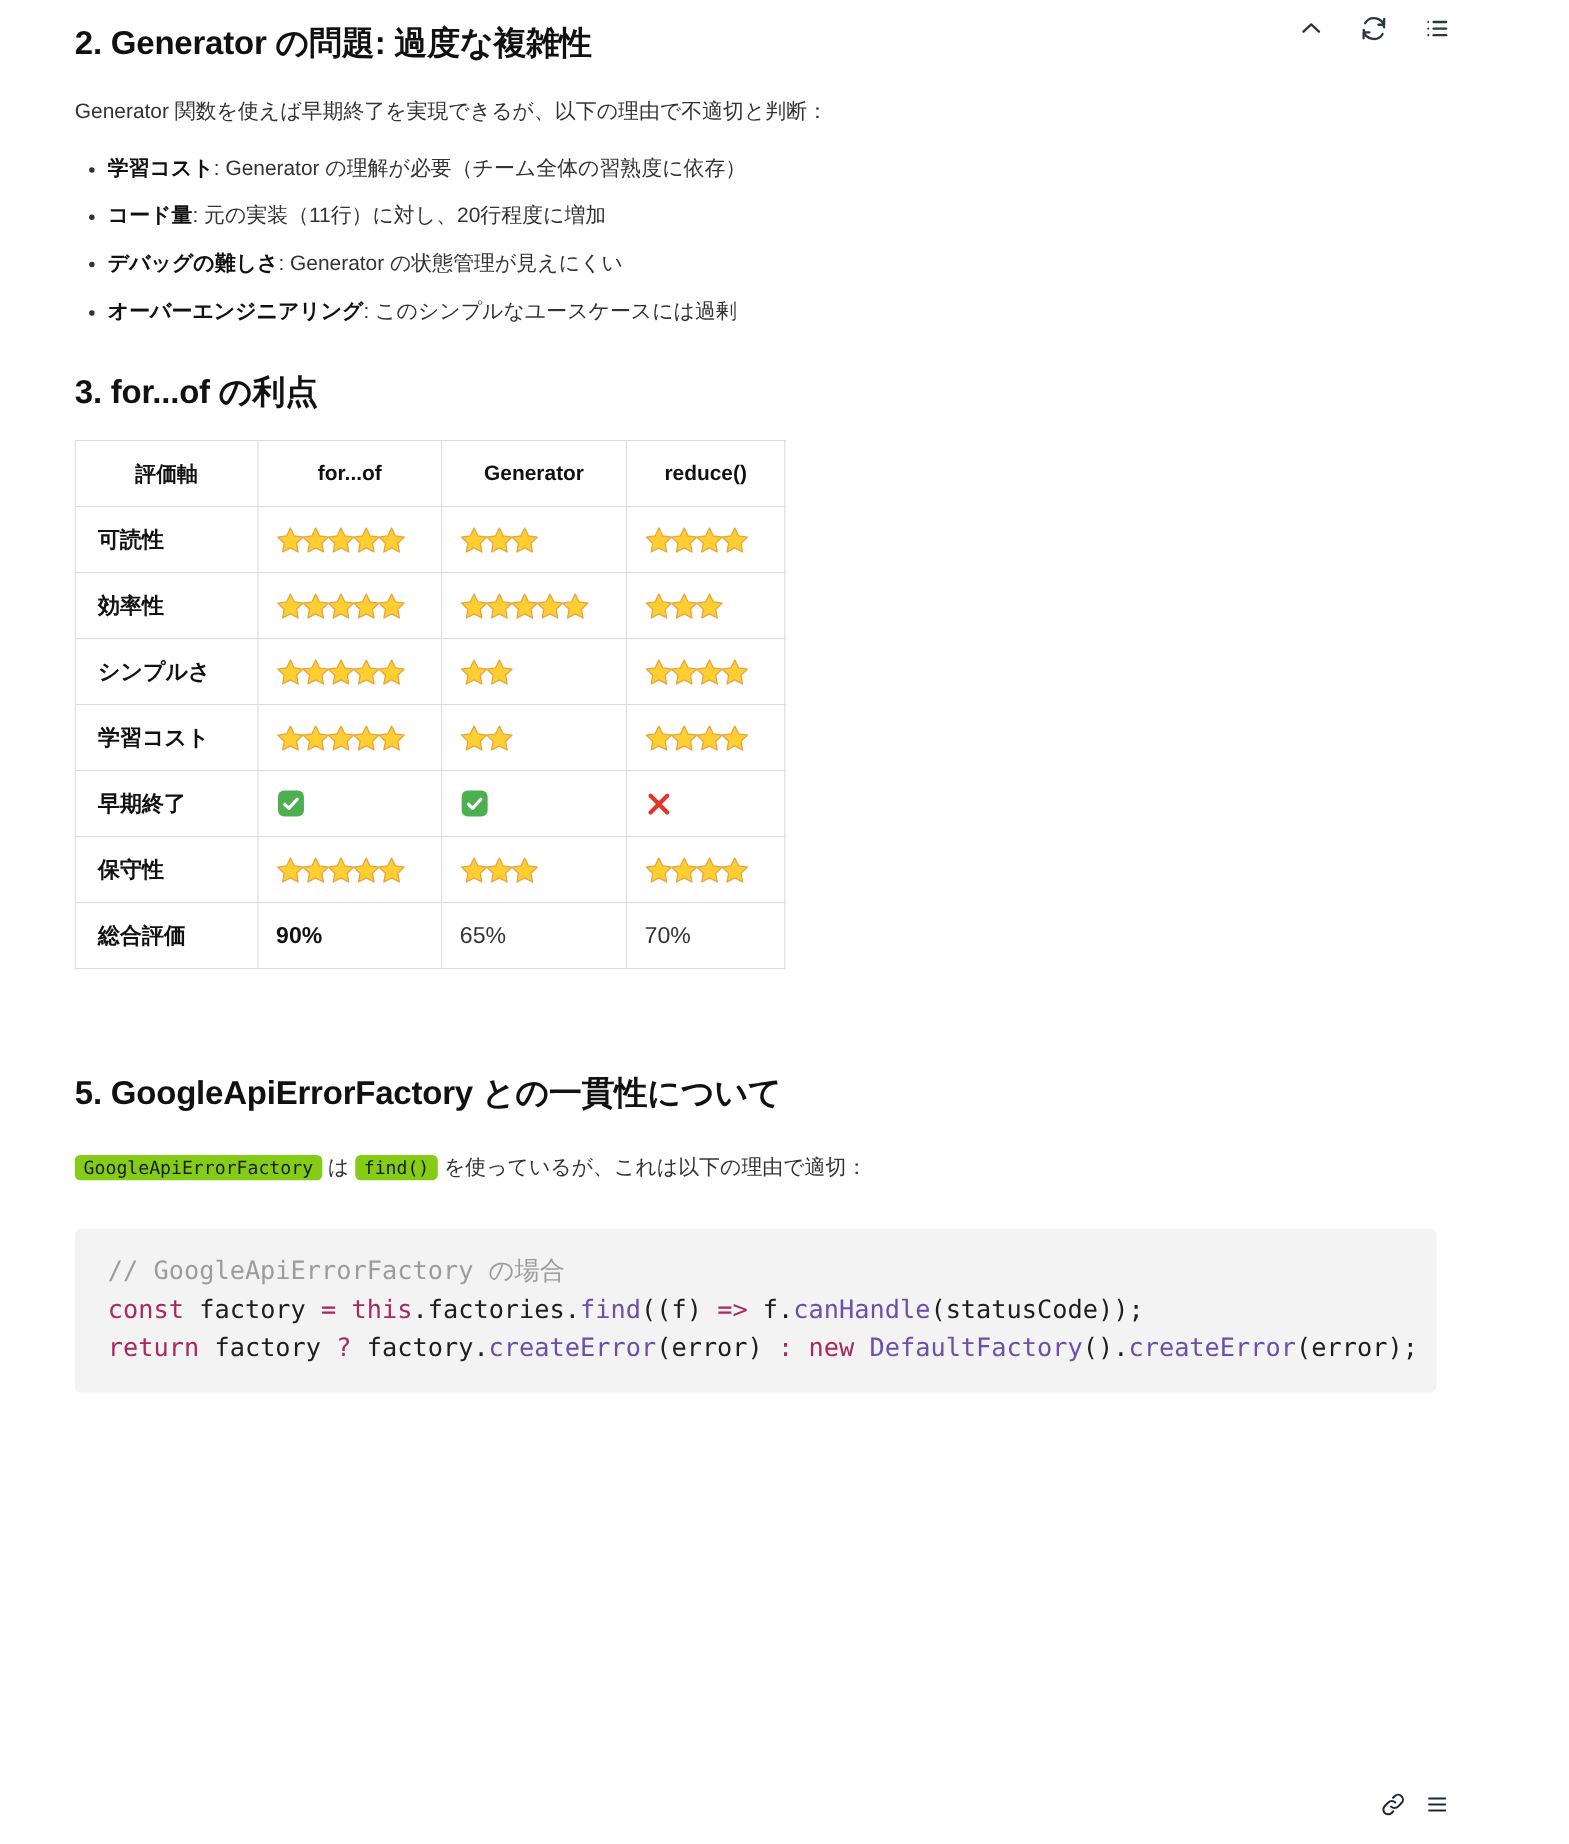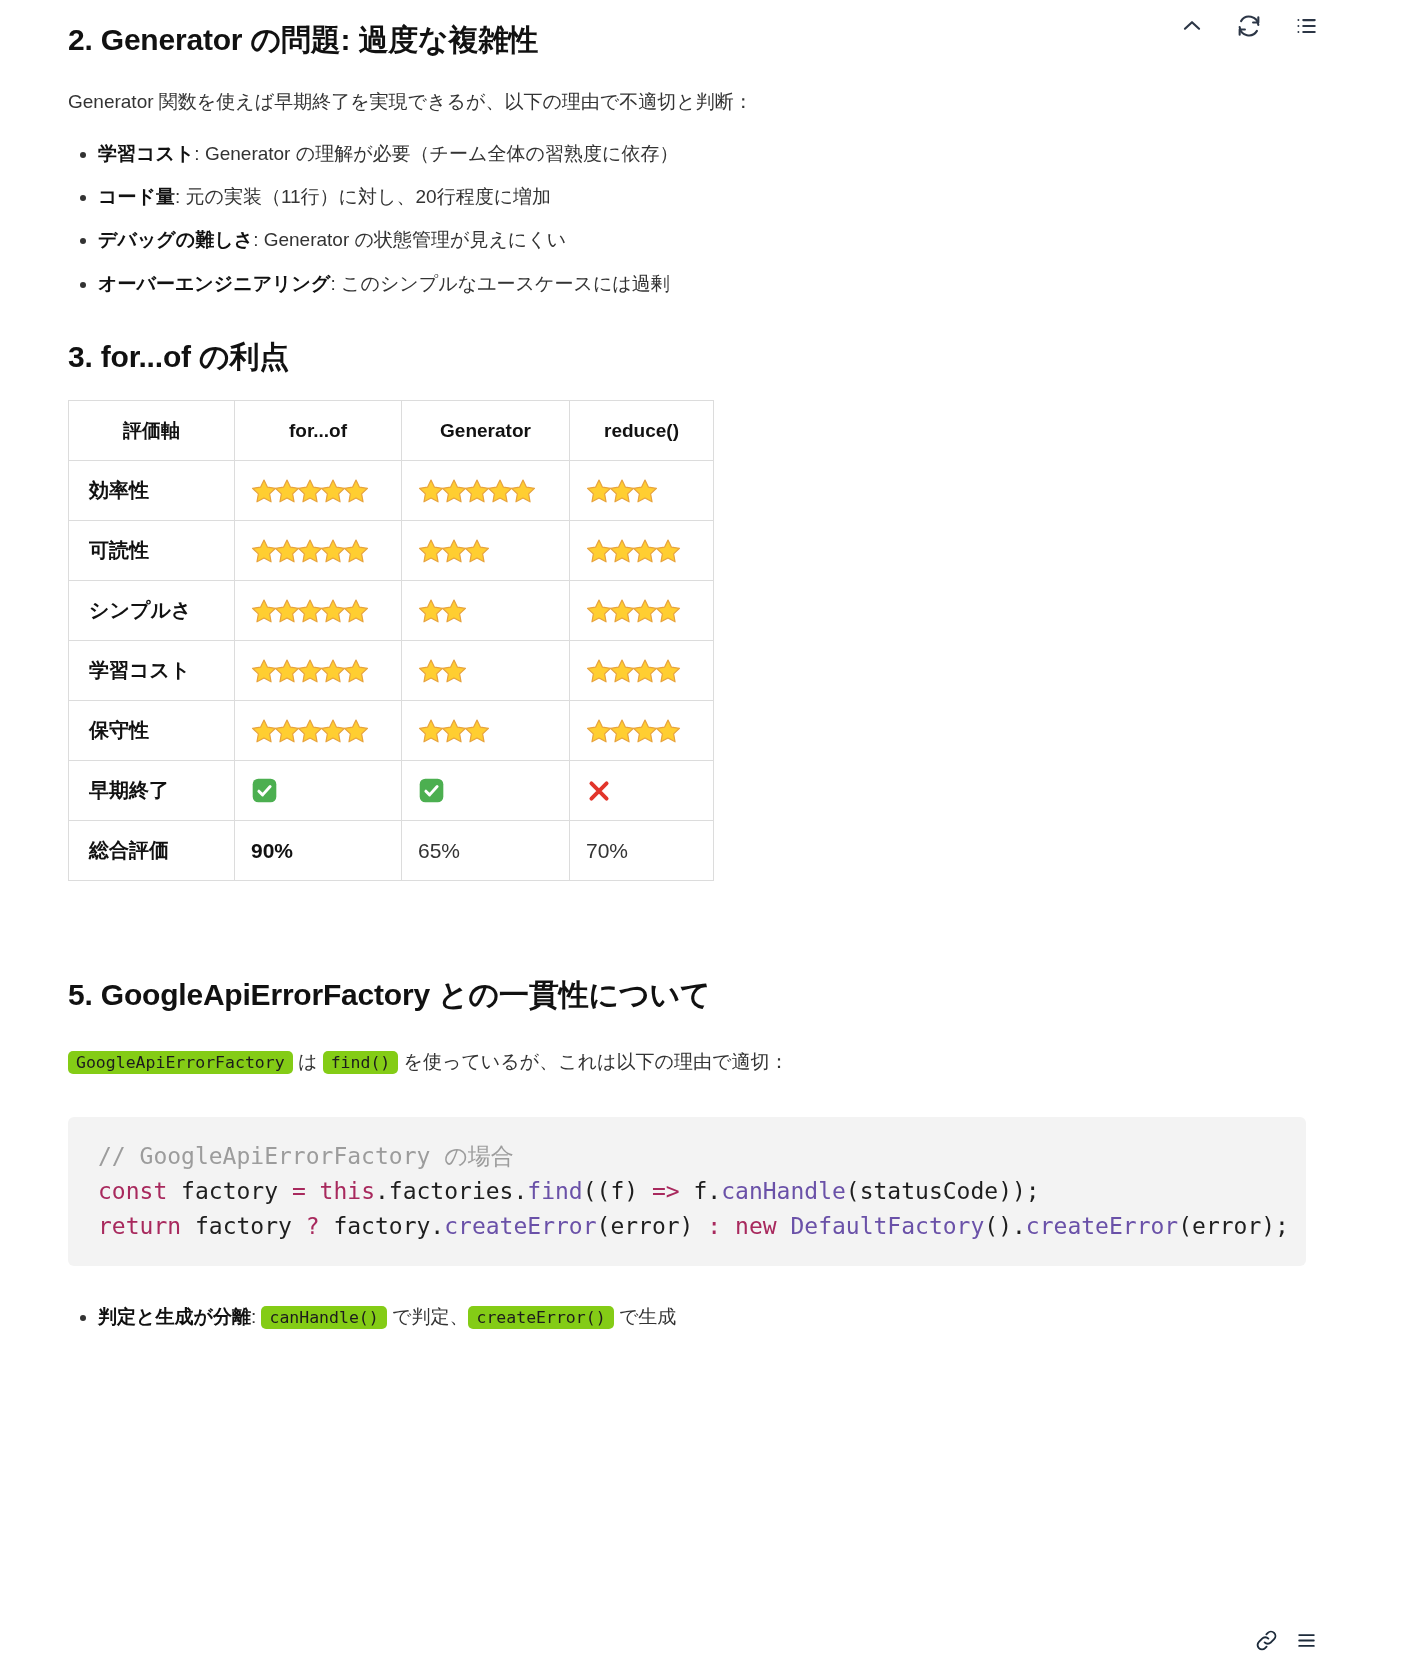--- a/index.html
+++ b/index.html
@@ -95,20 +95,50 @@
         <thead>
           <tr>
             <th>評価軸</th>
             <th>for...of</th>
             <th>Generator</th>
             <th>reduce()</th>
           </tr>
         </thead>
         <tbody>
           <tr>
+            <td class="label">可読性</td>
+            <td class="cell"><svg class="star" width="26" height="26" viewBox="0 0 24 24">
+                <polygon points="12,1.9 15.2,8.5 22.6,9.5 17.2,14.7 18.5,22 12,18.5 5.5,22 6.8,14.7 1.4,9.5 8.8,8.5" fill="#FFCE31" stroke="#E8A33D" stroke-width="1.1" stroke-linejoin="round"></polygon>
+              </svg><svg class="star" width="26" height="26" viewBox="0 0 24 24">
+                <polygon points="12,1.9 15.2,8.5 22.6,9.5 17.2,14.7 18.5,22 12,18.5 5.5,22 6.8,14.7 1.4,9.5 8.8,8.5" fill="#FFCE31" stroke="#E8A33D" stroke-width="1.1" stroke-linejoin="round"></polygon>
+              </svg><svg class="star" width="26" height="26" viewBox="0 0 24 24">
+                <polygon points="12,1.9 15.2,8.5 22.6,9.5 17.2,14.7 18.5,22 12,18.5 5.5,22 6.8,14.7 1.4,9.5 8.8,8.5" fill="#FFCE31" stroke="#E8A33D" stroke-width="1.1" stroke-linejoin="round"></polygon>
+              </svg><svg class="star" width="26" height="26" viewBox="0 0 24 24">
+                <polygon points="12,1.9 15.2,8.5 22.6,9.5 17.2,14.7 18.5,22 12,18.5 5.5,22 6.8,14.7 1.4,9.5 8.8,8.5" fill="#FFCE31" stroke="#E8A33D" stroke-width="1.1" stroke-linejoin="round"></polygon>
+              </svg><svg class="star" width="26" height="26" viewBox="0 0 24 24">
+                <polygon points="12,1.9 15.2,8.5 22.6,9.5 17.2,14.7 18.5,22 12,18.5 5.5,22 6.8,14.7 1.4,9.5 8.8,8.5" fill="#FFCE31" stroke="#E8A33D" stroke-width="1.1" stroke-linejoin="round"></polygon>
+              </svg></td>
+            <td class="cell"><svg class="star" width="26" height="26" viewBox="0 0 24 24">
+                <polygon points="12,1.9 15.2,8.5 22.6,9.5 17.2,14.7 18.5,22 12,18.5 5.5,22 6.8,14.7 1.4,9.5 8.8,8.5" fill="#FFCE31" stroke="#E8A33D" stroke-width="1.1" stroke-linejoin="round"></polygon>
+              </svg><svg class="star" width="26" height="26" viewBox="0 0 24 24">
+                <polygon points="12,1.9 15.2,8.5 22.6,9.5 17.2,14.7 18.5,22 12,18.5 5.5,22 6.8,14.7 1.4,9.5 8.8,8.5" fill="#FFCE31" stroke="#E8A33D" stroke-width="1.1" stroke-linejoin="round"></polygon>
+              </svg><svg class="star" width="26" height="26" viewBox="0 0 24 24">
+                <polygon points="12,1.9 15.2,8.5 22.6,9.5 17.2,14.7 18.5,22 12,18.5 5.5,22 6.8,14.7 1.4,9.5 8.8,8.5" fill="#FFCE31" stroke="#E8A33D" stroke-width="1.1" stroke-linejoin="round"></polygon>
+              </svg></td>
+            <td class="cell"><svg class="star" width="26" height="26" viewBox="0 0 24 24">
+                <polygon points="12,1.9 15.2,8.5 22.6,9.5 17.2,14.7 18.5,22 12,18.5 5.5,22 6.8,14.7 1.4,9.5 8.8,8.5" fill="#FFCE31" stroke="#E8A33D" stroke-width="1.1" stroke-linejoin="round"></polygon>
+              </svg><svg class="star" width="26" height="26" viewBox="0 0 24 24">
+                <polygon points="12,1.9 15.2,8.5 22.6,9.5 17.2,14.7 18.5,22 12,18.5 5.5,22 6.8,14.7 1.4,9.5 8.8,8.5" fill="#FFCE31" stroke="#E8A33D" stroke-width="1.1" stroke-linejoin="round"></polygon>
+              </svg><svg class="star" width="26" height="26" viewBox="0 0 24 24">
+                <polygon points="12,1.9 15.2,8.5 22.6,9.5 17.2,14.7 18.5,22 12,18.5 5.5,22 6.8,14.7 1.4,9.5 8.8,8.5" fill="#FFCE31" stroke="#E8A33D" stroke-width="1.1" stroke-linejoin="round"></polygon>
+              </svg><svg class="star" width="26" height="26" viewBox="0 0 24 24">
+                <polygon points="12,1.9 15.2,8.5 22.6,9.5 17.2,14.7 18.5,22 12,18.5 5.5,22 6.8,14.7 1.4,9.5 8.8,8.5" fill="#FFCE31" stroke="#E8A33D" stroke-width="1.1" stroke-linejoin="round"></polygon>
+              </svg></td>
+          </tr>
+          <tr>
             <td class="label">効率性</td>
             <td class="cell"><svg class="star" width="26" height="26" viewBox="0 0 24 24">
                 <polygon points="12,1.9 15.2,8.5 22.6,9.5 17.2,14.7 18.5,22 12,18.5 5.5,22 6.8,14.7 1.4,9.5 8.8,8.5" fill="#FFCE31" stroke="#E8A33D" stroke-width="1.1" stroke-linejoin="round"></polygon>
               </svg><svg class="star" width="26" height="26" viewBox="0 0 24 24">
                 <polygon points="12,1.9 15.2,8.5 22.6,9.5 17.2,14.7 18.5,22 12,18.5 5.5,22 6.8,14.7 1.4,9.5 8.8,8.5" fill="#FFCE31" stroke="#E8A33D" stroke-width="1.1" stroke-linejoin="round"></polygon>
               </svg><svg class="star" width="26" height="26" viewBox="0 0 24 24">
                 <polygon points="12,1.9 15.2,8.5 22.6,9.5 17.2,14.7 18.5,22 12,18.5 5.5,22 6.8,14.7 1.4,9.5 8.8,8.5" fill="#FFCE31" stroke="#E8A33D" stroke-width="1.1" stroke-linejoin="round"></polygon>
               </svg><svg class="star" width="26" height="26" viewBox="0 0 24 24">
                 <polygon points="12,1.9 15.2,8.5 22.6,9.5 17.2,14.7 18.5,22 12,18.5 5.5,22 6.8,14.7 1.4,9.5 8.8,8.5" fill="#FFCE31" stroke="#E8A33D" stroke-width="1.1" stroke-linejoin="round"></polygon>
               </svg><svg class="star" width="26" height="26" viewBox="0 0 24 24">
@@ -127,50 +157,20 @@
               </svg></td>
             <td class="cell"><svg class="star" width="26" height="26" viewBox="0 0 24 24">
                 <polygon points="12,1.9 15.2,8.5 22.6,9.5 17.2,14.7 18.5,22 12,18.5 5.5,22 6.8,14.7 1.4,9.5 8.8,8.5" fill="#FFCE31" stroke="#E8A33D" stroke-width="1.1" stroke-linejoin="round"></polygon>
               </svg><svg class="star" width="26" height="26" viewBox="0 0 24 24">
                 <polygon points="12,1.9 15.2,8.5 22.6,9.5 17.2,14.7 18.5,22 12,18.5 5.5,22 6.8,14.7 1.4,9.5 8.8,8.5" fill="#FFCE31" stroke="#E8A33D" stroke-width="1.1" stroke-linejoin="round"></polygon>
               </svg><svg class="star" width="26" height="26" viewBox="0 0 24 24">
                 <polygon points="12,1.9 15.2,8.5 22.6,9.5 17.2,14.7 18.5,22 12,18.5 5.5,22 6.8,14.7 1.4,9.5 8.8,8.5" fill="#FFCE31" stroke="#E8A33D" stroke-width="1.1" stroke-linejoin="round"></polygon>
               </svg></td>
           </tr>
           <tr>
-            <td class="label">可読性</td>
-            <td class="cell"><svg class="star" width="26" height="26" viewBox="0 0 24 24">
-                <polygon points="12,1.9 15.2,8.5 22.6,9.5 17.2,14.7 18.5,22 12,18.5 5.5,22 6.8,14.7 1.4,9.5 8.8,8.5" fill="#FFCE31" stroke="#E8A33D" stroke-width="1.1" stroke-linejoin="round"></polygon>
-              </svg><svg class="star" width="26" height="26" viewBox="0 0 24 24">
-                <polygon points="12,1.9 15.2,8.5 22.6,9.5 17.2,14.7 18.5,22 12,18.5 5.5,22 6.8,14.7 1.4,9.5 8.8,8.5" fill="#FFCE31" stroke="#E8A33D" stroke-width="1.1" stroke-linejoin="round"></polygon>
-              </svg><svg class="star" width="26" height="26" viewBox="0 0 24 24">
-                <polygon points="12,1.9 15.2,8.5 22.6,9.5 17.2,14.7 18.5,22 12,18.5 5.5,22 6.8,14.7 1.4,9.5 8.8,8.5" fill="#FFCE31" stroke="#E8A33D" stroke-width="1.1" stroke-linejoin="round"></polygon>
-              </svg><svg class="star" width="26" height="26" viewBox="0 0 24 24">
-                <polygon points="12,1.9 15.2,8.5 22.6,9.5 17.2,14.7 18.5,22 12,18.5 5.5,22 6.8,14.7 1.4,9.5 8.8,8.5" fill="#FFCE31" stroke="#E8A33D" stroke-width="1.1" stroke-linejoin="round"></polygon>
-              </svg><svg class="star" width="26" height="26" viewBox="0 0 24 24">
-                <polygon points="12,1.9 15.2,8.5 22.6,9.5 17.2,14.7 18.5,22 12,18.5 5.5,22 6.8,14.7 1.4,9.5 8.8,8.5" fill="#FFCE31" stroke="#E8A33D" stroke-width="1.1" stroke-linejoin="round"></polygon>
-              </svg></td>
-            <td class="cell"><svg class="star" width="26" height="26" viewBox="0 0 24 24">
-                <polygon points="12,1.9 15.2,8.5 22.6,9.5 17.2,14.7 18.5,22 12,18.5 5.5,22 6.8,14.7 1.4,9.5 8.8,8.5" fill="#FFCE31" stroke="#E8A33D" stroke-width="1.1" stroke-linejoin="round"></polygon>
-              </svg><svg class="star" width="26" height="26" viewBox="0 0 24 24">
-                <polygon points="12,1.9 15.2,8.5 22.6,9.5 17.2,14.7 18.5,22 12,18.5 5.5,22 6.8,14.7 1.4,9.5 8.8,8.5" fill="#FFCE31" stroke="#E8A33D" stroke-width="1.1" stroke-linejoin="round"></polygon>
-              </svg><svg class="star" width="26" height="26" viewBox="0 0 24 24">
-                <polygon points="12,1.9 15.2,8.5 22.6,9.5 17.2,14.7 18.5,22 12,18.5 5.5,22 6.8,14.7 1.4,9.5 8.8,8.5" fill="#FFCE31" stroke="#E8A33D" stroke-width="1.1" stroke-linejoin="round"></polygon>
-              </svg></td>
-            <td class="cell"><svg class="star" width="26" height="26" viewBox="0 0 24 24">
-                <polygon points="12,1.9 15.2,8.5 22.6,9.5 17.2,14.7 18.5,22 12,18.5 5.5,22 6.8,14.7 1.4,9.5 8.8,8.5" fill="#FFCE31" stroke="#E8A33D" stroke-width="1.1" stroke-linejoin="round"></polygon>
-              </svg><svg class="star" width="26" height="26" viewBox="0 0 24 24">
-                <polygon points="12,1.9 15.2,8.5 22.6,9.5 17.2,14.7 18.5,22 12,18.5 5.5,22 6.8,14.7 1.4,9.5 8.8,8.5" fill="#FFCE31" stroke="#E8A33D" stroke-width="1.1" stroke-linejoin="round"></polygon>
-              </svg><svg class="star" width="26" height="26" viewBox="0 0 24 24">
-                <polygon points="12,1.9 15.2,8.5 22.6,9.5 17.2,14.7 18.5,22 12,18.5 5.5,22 6.8,14.7 1.4,9.5 8.8,8.5" fill="#FFCE31" stroke="#E8A33D" stroke-width="1.1" stroke-linejoin="round"></polygon>
-              </svg><svg class="star" width="26" height="26" viewBox="0 0 24 24">
-                <polygon points="12,1.9 15.2,8.5 22.6,9.5 17.2,14.7 18.5,22 12,18.5 5.5,22 6.8,14.7 1.4,9.5 8.8,8.5" fill="#FFCE31" stroke="#E8A33D" stroke-width="1.1" stroke-linejoin="round"></polygon>
-              </svg></td>
-          </tr>
-          <tr>
             <td class="label">シンプルさ</td>
             <td class="cell"><svg class="star" width="26" height="26" viewBox="0 0 24 24">
                 <polygon points="12,1.9 15.2,8.5 22.6,9.5 17.2,14.7 18.5,22 12,18.5 5.5,22 6.8,14.7 1.4,9.5 8.8,8.5" fill="#FFCE31" stroke="#E8A33D" stroke-width="1.1" stroke-linejoin="round"></polygon>
               </svg><svg class="star" width="26" height="26" viewBox="0 0 24 24">
                 <polygon points="12,1.9 15.2,8.5 22.6,9.5 17.2,14.7 18.5,22 12,18.5 5.5,22 6.8,14.7 1.4,9.5 8.8,8.5" fill="#FFCE31" stroke="#E8A33D" stroke-width="1.1" stroke-linejoin="round"></polygon>
               </svg><svg class="star" width="26" height="26" viewBox="0 0 24 24">
                 <polygon points="12,1.9 15.2,8.5 22.6,9.5 17.2,14.7 18.5,22 12,18.5 5.5,22 6.8,14.7 1.4,9.5 8.8,8.5" fill="#FFCE31" stroke="#E8A33D" stroke-width="1.1" stroke-linejoin="round"></polygon>
               </svg><svg class="star" width="26" height="26" viewBox="0 0 24 24">
                 <polygon points="12,1.9 15.2,8.5 22.6,9.5 17.2,14.7 18.5,22 12,18.5 5.5,22 6.8,14.7 1.4,9.5 8.8,8.5" fill="#FFCE31" stroke="#E8A33D" stroke-width="1.1" stroke-linejoin="round"></polygon>
               </svg><svg class="star" width="26" height="26" viewBox="0 0 24 24">
@@ -198,50 +198,20 @@
               </svg><svg class="star" width="26" height="26" viewBox="0 0 24 24">
                 <polygon points="12,1.9 15.2,8.5 22.6,9.5 17.2,14.7 18.5,22 12,18.5 5.5,22 6.8,14.7 1.4,9.5 8.8,8.5" fill="#FFCE31" stroke="#E8A33D" stroke-width="1.1" stroke-linejoin="round"></polygon>
               </svg><svg class="star" width="26" height="26" viewBox="0 0 24 24">
                 <polygon points="12,1.9 15.2,8.5 22.6,9.5 17.2,14.7 18.5,22 12,18.5 5.5,22 6.8,14.7 1.4,9.5 8.8,8.5" fill="#FFCE31" stroke="#E8A33D" stroke-width="1.1" stroke-linejoin="round"></polygon>
               </svg><svg class="star" width="26" height="26" viewBox="0 0 24 24">
                 <polygon points="12,1.9 15.2,8.5 22.6,9.5 17.2,14.7 18.5,22 12,18.5 5.5,22 6.8,14.7 1.4,9.5 8.8,8.5" fill="#FFCE31" stroke="#E8A33D" stroke-width="1.1" stroke-linejoin="round"></polygon>
               </svg><svg class="star" width="26" height="26" viewBox="0 0 24 24">
                 <polygon points="12,1.9 15.2,8.5 22.6,9.5 17.2,14.7 18.5,22 12,18.5 5.5,22 6.8,14.7 1.4,9.5 8.8,8.5" fill="#FFCE31" stroke="#E8A33D" stroke-width="1.1" stroke-linejoin="round"></polygon>
               </svg></td>
             <td class="cell"><svg class="star" width="26" height="26" viewBox="0 0 24 24">
-                <polygon points="12,1.9 15.2,8.5 22.6,9.5 17.2,14.7 18.5,22 12,18.5 5.5,22 6.8,14.7 1.4,9.5 8.8,8.5" fill="#FFCE31" stroke="#E8A33D" stroke-width="1.1" stroke-linejoin="round"></polygon>
-              </svg><svg class="star" width="26" height="26" viewBox="0 0 24 24">
-                <polygon points="12,1.9 15.2,8.5 22.6,9.5 17.2,14.7 18.5,22 12,18.5 5.5,22 6.8,14.7 1.4,9.5 8.8,8.5" fill="#FFCE31" stroke="#E8A33D" stroke-width="1.1" stroke-linejoin="round"></polygon>
-              </svg></td>
-            <td class="cell"><svg class="star" width="26" height="26" viewBox="0 0 24 24">
-                <polygon points="12,1.9 15.2,8.5 22.6,9.5 17.2,14.7 18.5,22 12,18.5 5.5,22 6.8,14.7 1.4,9.5 8.8,8.5" fill="#FFCE31" stroke="#E8A33D" stroke-width="1.1" stroke-linejoin="round"></polygon>
-              </svg><svg class="star" width="26" height="26" viewBox="0 0 24 24">
-                <polygon points="12,1.9 15.2,8.5 22.6,9.5 17.2,14.7 18.5,22 12,18.5 5.5,22 6.8,14.7 1.4,9.5 8.8,8.5" fill="#FFCE31" stroke="#E8A33D" stroke-width="1.1" stroke-linejoin="round"></polygon>
-              </svg><svg class="star" width="26" height="26" viewBox="0 0 24 24">
-                <polygon points="12,1.9 15.2,8.5 22.6,9.5 17.2,14.7 18.5,22 12,18.5 5.5,22 6.8,14.7 1.4,9.5 8.8,8.5" fill="#FFCE31" stroke="#E8A33D" stroke-width="1.1" stroke-linejoin="round"></polygon>
-              </svg><svg class="star" width="26" height="26" viewBox="0 0 24 24">
-                <polygon points="12,1.9 15.2,8.5 22.6,9.5 17.2,14.7 18.5,22 12,18.5 5.5,22 6.8,14.7 1.4,9.5 8.8,8.5" fill="#FFCE31" stroke="#E8A33D" stroke-width="1.1" stroke-linejoin="round"></polygon>
-              </svg></td>
-          </tr>
-          <tr>
-            <td class="label">保守性</td>
-            <td class="cell"><svg class="star" width="26" height="26" viewBox="0 0 24 24">
-                <polygon points="12,1.9 15.2,8.5 22.6,9.5 17.2,14.7 18.5,22 12,18.5 5.5,22 6.8,14.7 1.4,9.5 8.8,8.5" fill="#FFCE31" stroke="#E8A33D" stroke-width="1.1" stroke-linejoin="round"></polygon>
-              </svg><svg class="star" width="26" height="26" viewBox="0 0 24 24">
-                <polygon points="12,1.9 15.2,8.5 22.6,9.5 17.2,14.7 18.5,22 12,18.5 5.5,22 6.8,14.7 1.4,9.5 8.8,8.5" fill="#FFCE31" stroke="#E8A33D" stroke-width="1.1" stroke-linejoin="round"></polygon>
-              </svg><svg class="star" width="26" height="26" viewBox="0 0 24 24">
-                <polygon points="12,1.9 15.2,8.5 22.6,9.5 17.2,14.7 18.5,22 12,18.5 5.5,22 6.8,14.7 1.4,9.5 8.8,8.5" fill="#FFCE31" stroke="#E8A33D" stroke-width="1.1" stroke-linejoin="round"></polygon>
-              </svg><svg class="star" width="26" height="26" viewBox="0 0 24 24">
-                <polygon points="12,1.9 15.2,8.5 22.6,9.5 17.2,14.7 18.5,22 12,18.5 5.5,22 6.8,14.7 1.4,9.5 8.8,8.5" fill="#FFCE31" stroke="#E8A33D" stroke-width="1.1" stroke-linejoin="round"></polygon>
-              </svg><svg class="star" width="26" height="26" viewBox="0 0 24 24">
-                <polygon points="12,1.9 15.2,8.5 22.6,9.5 17.2,14.7 18.5,22 12,18.5 5.5,22 6.8,14.7 1.4,9.5 8.8,8.5" fill="#FFCE31" stroke="#E8A33D" stroke-width="1.1" stroke-linejoin="round"></polygon>
-              </svg></td>
-            <td class="cell"><svg class="star" width="26" height="26" viewBox="0 0 24 24">
-                <polygon points="12,1.9 15.2,8.5 22.6,9.5 17.2,14.7 18.5,22 12,18.5 5.5,22 6.8,14.7 1.4,9.5 8.8,8.5" fill="#FFCE31" stroke="#E8A33D" stroke-width="1.1" stroke-linejoin="round"></polygon>
-              </svg><svg class="star" width="26" height="26" viewBox="0 0 24 24">
                 <polygon points="12,1.9 15.2,8.5 22.6,9.5 17.2,14.7 18.5,22 12,18.5 5.5,22 6.8,14.7 1.4,9.5 8.8,8.5" fill="#FFCE31" stroke="#E8A33D" stroke-width="1.1" stroke-linejoin="round"></polygon>
               </svg><svg class="star" width="26" height="26" viewBox="0 0 24 24">
                 <polygon points="12,1.9 15.2,8.5 22.6,9.5 17.2,14.7 18.5,22 12,18.5 5.5,22 6.8,14.7 1.4,9.5 8.8,8.5" fill="#FFCE31" stroke="#E8A33D" stroke-width="1.1" stroke-linejoin="round"></polygon>
               </svg></td>
             <td class="cell"><svg class="star" width="26" height="26" viewBox="0 0 24 24">
                 <polygon points="12,1.9 15.2,8.5 22.6,9.5 17.2,14.7 18.5,22 12,18.5 5.5,22 6.8,14.7 1.4,9.5 8.8,8.5" fill="#FFCE31" stroke="#E8A33D" stroke-width="1.1" stroke-linejoin="round"></polygon>
               </svg><svg class="star" width="26" height="26" viewBox="0 0 24 24">
                 <polygon points="12,1.9 15.2,8.5 22.6,9.5 17.2,14.7 18.5,22 12,18.5 5.5,22 6.8,14.7 1.4,9.5 8.8,8.5" fill="#FFCE31" stroke="#E8A33D" stroke-width="1.1" stroke-linejoin="round"></polygon>
               </svg><svg class="star" width="26" height="26" viewBox="0 0 24 24">
                 <polygon points="12,1.9 15.2,8.5 22.6,9.5 17.2,14.7 18.5,22 12,18.5 5.5,22 6.8,14.7 1.4,9.5 8.8,8.5" fill="#FFCE31" stroke="#E8A33D" stroke-width="1.1" stroke-linejoin="round"></polygon>
@@ -257,37 +227,64 @@
               </svg></td>
             <td class="cell"><svg class="mark" width="27" height="27" viewBox="0 0 24 24">
                 <rect x="1.5" y="1.5" width="21" height="21" rx="5" fill="#4CAF50"></rect>
                 <path d="M7 12.6l3.3 3.3 6.7-7.4" fill="none" stroke="#ffffff" stroke-width="2.6" stroke-linecap="round" stroke-linejoin="round"></path>
               </svg></td>
             <td class="cell"><svg class="mark" width="26" height="26" viewBox="0 0 24 24">
                 <path d="M5 5 L19 19 M19 5 L5 19" stroke="#E2352B" stroke-width="3.6" stroke-linecap="round"></path>
               </svg></td>
           </tr>
           <tr>
+            <td class="label">保守性</td>
+            <td class="cell"><svg class="star" width="26" height="26" viewBox="0 0 24 24">
+                <polygon points="12,1.9 15.2,8.5 22.6,9.5 17.2,14.7 18.5,22 12,18.5 5.5,22 6.8,14.7 1.4,9.5 8.8,8.5" fill="#FFCE31" stroke="#E8A33D" stroke-width="1.1" stroke-linejoin="round"></polygon>
+              </svg><svg class="star" width="26" height="26" viewBox="0 0 24 24">
+                <polygon points="12,1.9 15.2,8.5 22.6,9.5 17.2,14.7 18.5,22 12,18.5 5.5,22 6.8,14.7 1.4,9.5 8.8,8.5" fill="#FFCE31" stroke="#E8A33D" stroke-width="1.1" stroke-linejoin="round"></polygon>
+              </svg><svg class="star" width="26" height="26" viewBox="0 0 24 24">
+                <polygon points="12,1.9 15.2,8.5 22.6,9.5 17.2,14.7 18.5,22 12,18.5 5.5,22 6.8,14.7 1.4,9.5 8.8,8.5" fill="#FFCE31" stroke="#E8A33D" stroke-width="1.1" stroke-linejoin="round"></polygon>
+              </svg><svg class="star" width="26" height="26" viewBox="0 0 24 24">
+                <polygon points="12,1.9 15.2,8.5 22.6,9.5 17.2,14.7 18.5,22 12,18.5 5.5,22 6.8,14.7 1.4,9.5 8.8,8.5" fill="#FFCE31" stroke="#E8A33D" stroke-width="1.1" stroke-linejoin="round"></polygon>
+              </svg><svg class="star" width="26" height="26" viewBox="0 0 24 24">
+                <polygon points="12,1.9 15.2,8.5 22.6,9.5 17.2,14.7 18.5,22 12,18.5 5.5,22 6.8,14.7 1.4,9.5 8.8,8.5" fill="#FFCE31" stroke="#E8A33D" stroke-width="1.1" stroke-linejoin="round"></polygon>
+              </svg></td>
+            <td class="cell"><svg class="star" width="26" height="26" viewBox="0 0 24 24">
+                <polygon points="12,1.9 15.2,8.5 22.6,9.5 17.2,14.7 18.5,22 12,18.5 5.5,22 6.8,14.7 1.4,9.5 8.8,8.5" fill="#FFCE31" stroke="#E8A33D" stroke-width="1.1" stroke-linejoin="round"></polygon>
+              </svg><svg class="star" width="26" height="26" viewBox="0 0 24 24">
+                <polygon points="12,1.9 15.2,8.5 22.6,9.5 17.2,14.7 18.5,22 12,18.5 5.5,22 6.8,14.7 1.4,9.5 8.8,8.5" fill="#FFCE31" stroke="#E8A33D" stroke-width="1.1" stroke-linejoin="round"></polygon>
+              </svg><svg class="star" width="26" height="26" viewBox="0 0 24 24">
+                <polygon points="12,1.9 15.2,8.5 22.6,9.5 17.2,14.7 18.5,22 12,18.5 5.5,22 6.8,14.7 1.4,9.5 8.8,8.5" fill="#FFCE31" stroke="#E8A33D" stroke-width="1.1" stroke-linejoin="round"></polygon>
+              </svg></td>
+            <td class="cell"><svg class="star" width="26" height="26" viewBox="0 0 24 24">
+                <polygon points="12,1.9 15.2,8.5 22.6,9.5 17.2,14.7 18.5,22 12,18.5 5.5,22 6.8,14.7 1.4,9.5 8.8,8.5" fill="#FFCE31" stroke="#E8A33D" stroke-width="1.1" stroke-linejoin="round"></polygon>
+              </svg><svg class="star" width="26" height="26" viewBox="0 0 24 24">
+                <polygon points="12,1.9 15.2,8.5 22.6,9.5 17.2,14.7 18.5,22 12,18.5 5.5,22 6.8,14.7 1.4,9.5 8.8,8.5" fill="#FFCE31" stroke="#E8A33D" stroke-width="1.1" stroke-linejoin="round"></polygon>
+              </svg><svg class="star" width="26" height="26" viewBox="0 0 24 24">
+                <polygon points="12,1.9 15.2,8.5 22.6,9.5 17.2,14.7 18.5,22 12,18.5 5.5,22 6.8,14.7 1.4,9.5 8.8,8.5" fill="#FFCE31" stroke="#E8A33D" stroke-width="1.1" stroke-linejoin="round"></polygon>
+              </svg><svg class="star" width="26" height="26" viewBox="0 0 24 24">
+                <polygon points="12,1.9 15.2,8.5 22.6,9.5 17.2,14.7 18.5,22 12,18.5 5.5,22 6.8,14.7 1.4,9.5 8.8,8.5" fill="#FFCE31" stroke="#E8A33D" stroke-width="1.1" stroke-linejoin="round"></polygon>
+              </svg></td>
+          </tr>
+          <tr>
             <td class="label">総合評価</td>
             <td class="cell bold">90%</td>
             <td class="cell">65%</td>
             <td class="cell">70%</td>
           </tr>
         </tbody>
       </table>
   </section>
 
 
   <section>
     <h2 class="h2-s5">5. GoogleApiErrorFactory との一貫性について</h2>
     <p class="p5" id="s5-paragraph"><span class="seg-c">GoogleApiErrorFactory</span><span class="seg-n"> は </span><span class="seg-c">find()</span><span class="seg-n"> を使っているが、これは以下の理由で適切：</span></p>
     <pre class="code-block" id="s5-code"><div class="code-line"><span class="tok-comment">// GoogleApiErrorFactory の場合</span></div><div class="code-line"><span class="tok-kw">const</span><span class="tok-p"> factory </span><span class="tok-kw">=</span><span class="tok-p"> </span><span class="tok-kw">this</span><span class="tok-p">.factories.</span><span class="tok-fn">find</span><span class="tok-p">((f) </span><span class="tok-kw">=&gt;</span><span class="tok-p"> f.</span><span class="tok-fn">canHandle</span><span class="tok-p">(statusCode));</span></div><div class="code-line"><span class="tok-kw">return</span><span class="tok-p"> factory </span><span class="tok-kw">?</span><span class="tok-p"> factory.</span><span class="tok-fn">createError</span><span class="tok-p">(error) </span><span class="tok-kw">:</span><span class="tok-p"> </span><span class="tok-kw">new</span><span class="tok-p"> </span><span class="tok-fn">DefaultFactory</span><span class="tok-p">().</span><span class="tok-fn">createError</span><span class="tok-p">(error);</span></div></pre>
-    <ul class="bullets" id="s5-bullets">
-        <li><span class="seg-b">判定と生成が分離</span><span class="seg-n">: </span><span class="seg-c">canHandle()</span><span class="seg-n"> で判定、</span><span class="seg-c">createError()</span><span class="seg-n"> で生成</span></li>
-      </ul>
   </section>
 
 </main>
 
 <div class="top-toolbar">
   <button class="icon-btn" title="">
     <svg width="26" height="26" viewBox="0 0 24 24" fill="none" stroke="#2c3646" stroke-width="2" stroke-linecap="round" stroke-linejoin="round">
         <path d="M5.5 14.5 L12 8.5 L18.5 14.5"></path>
       </svg>
   </button>

